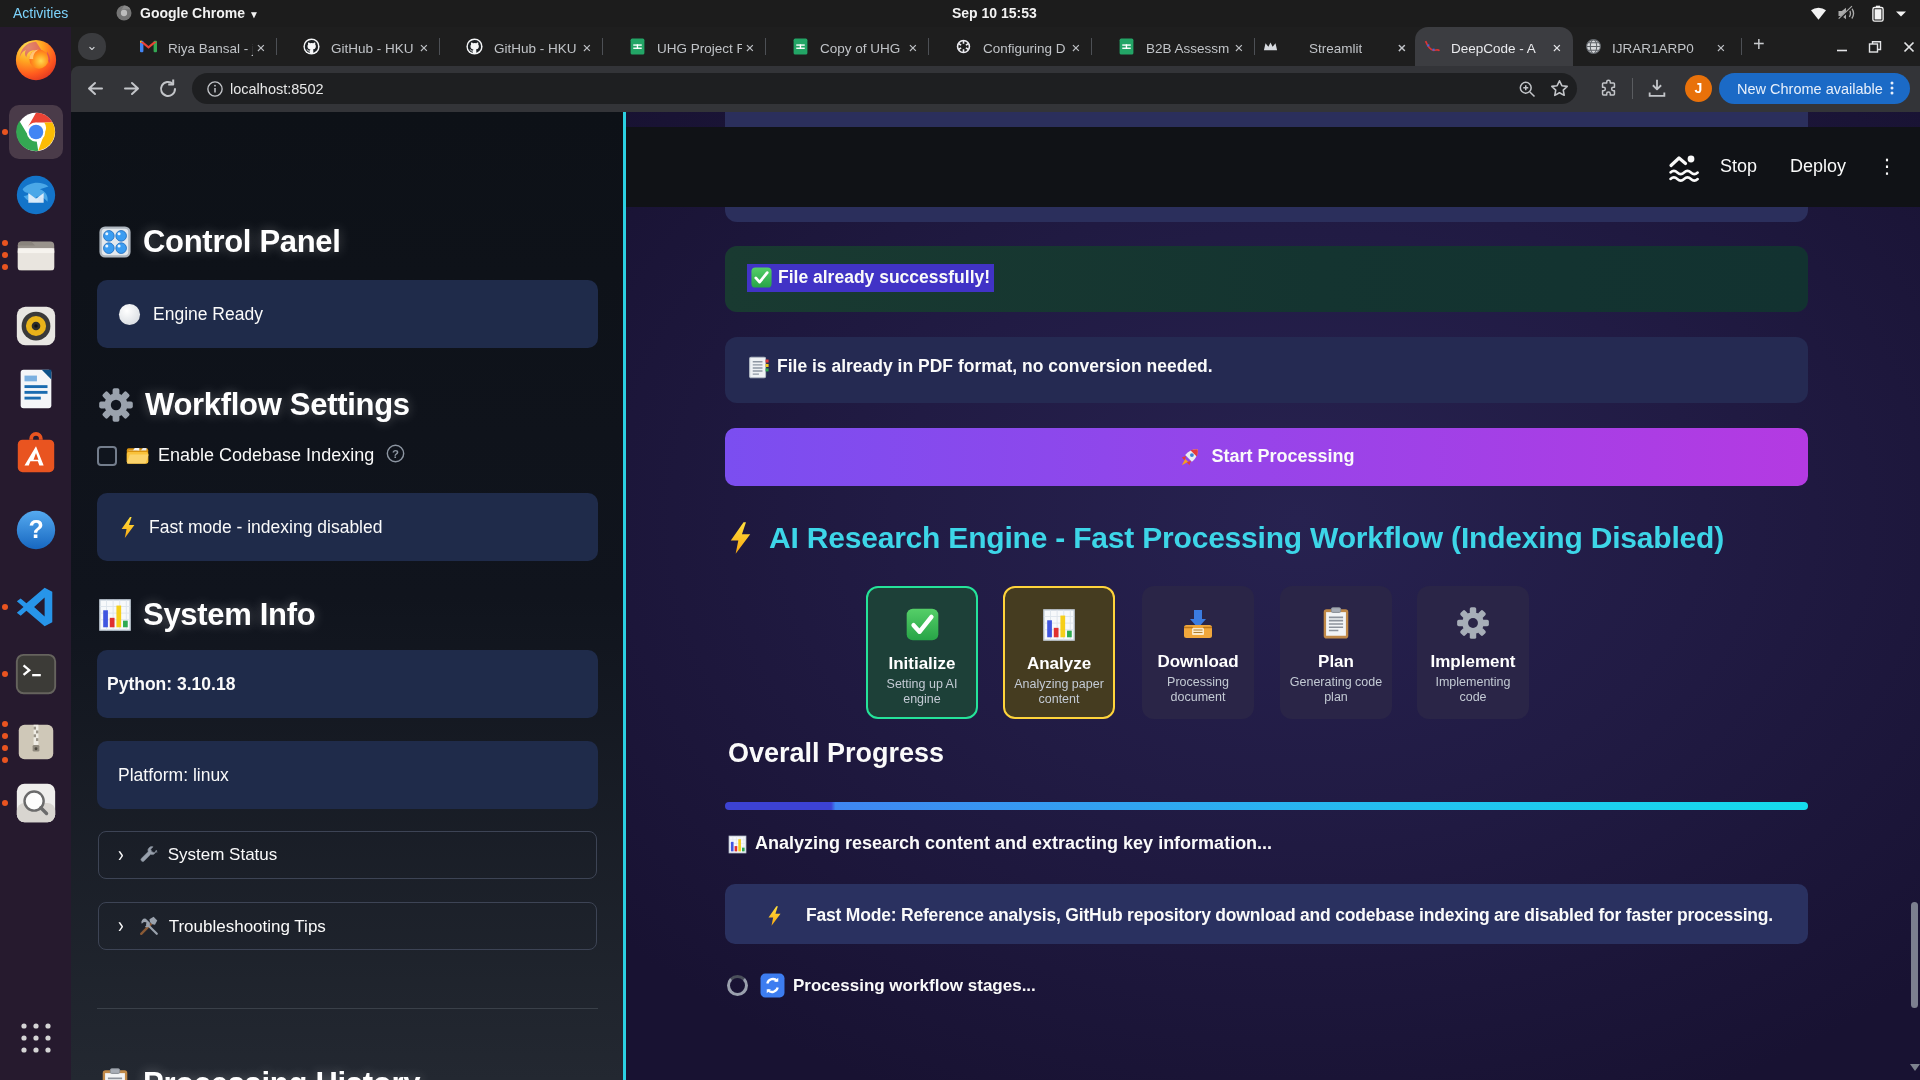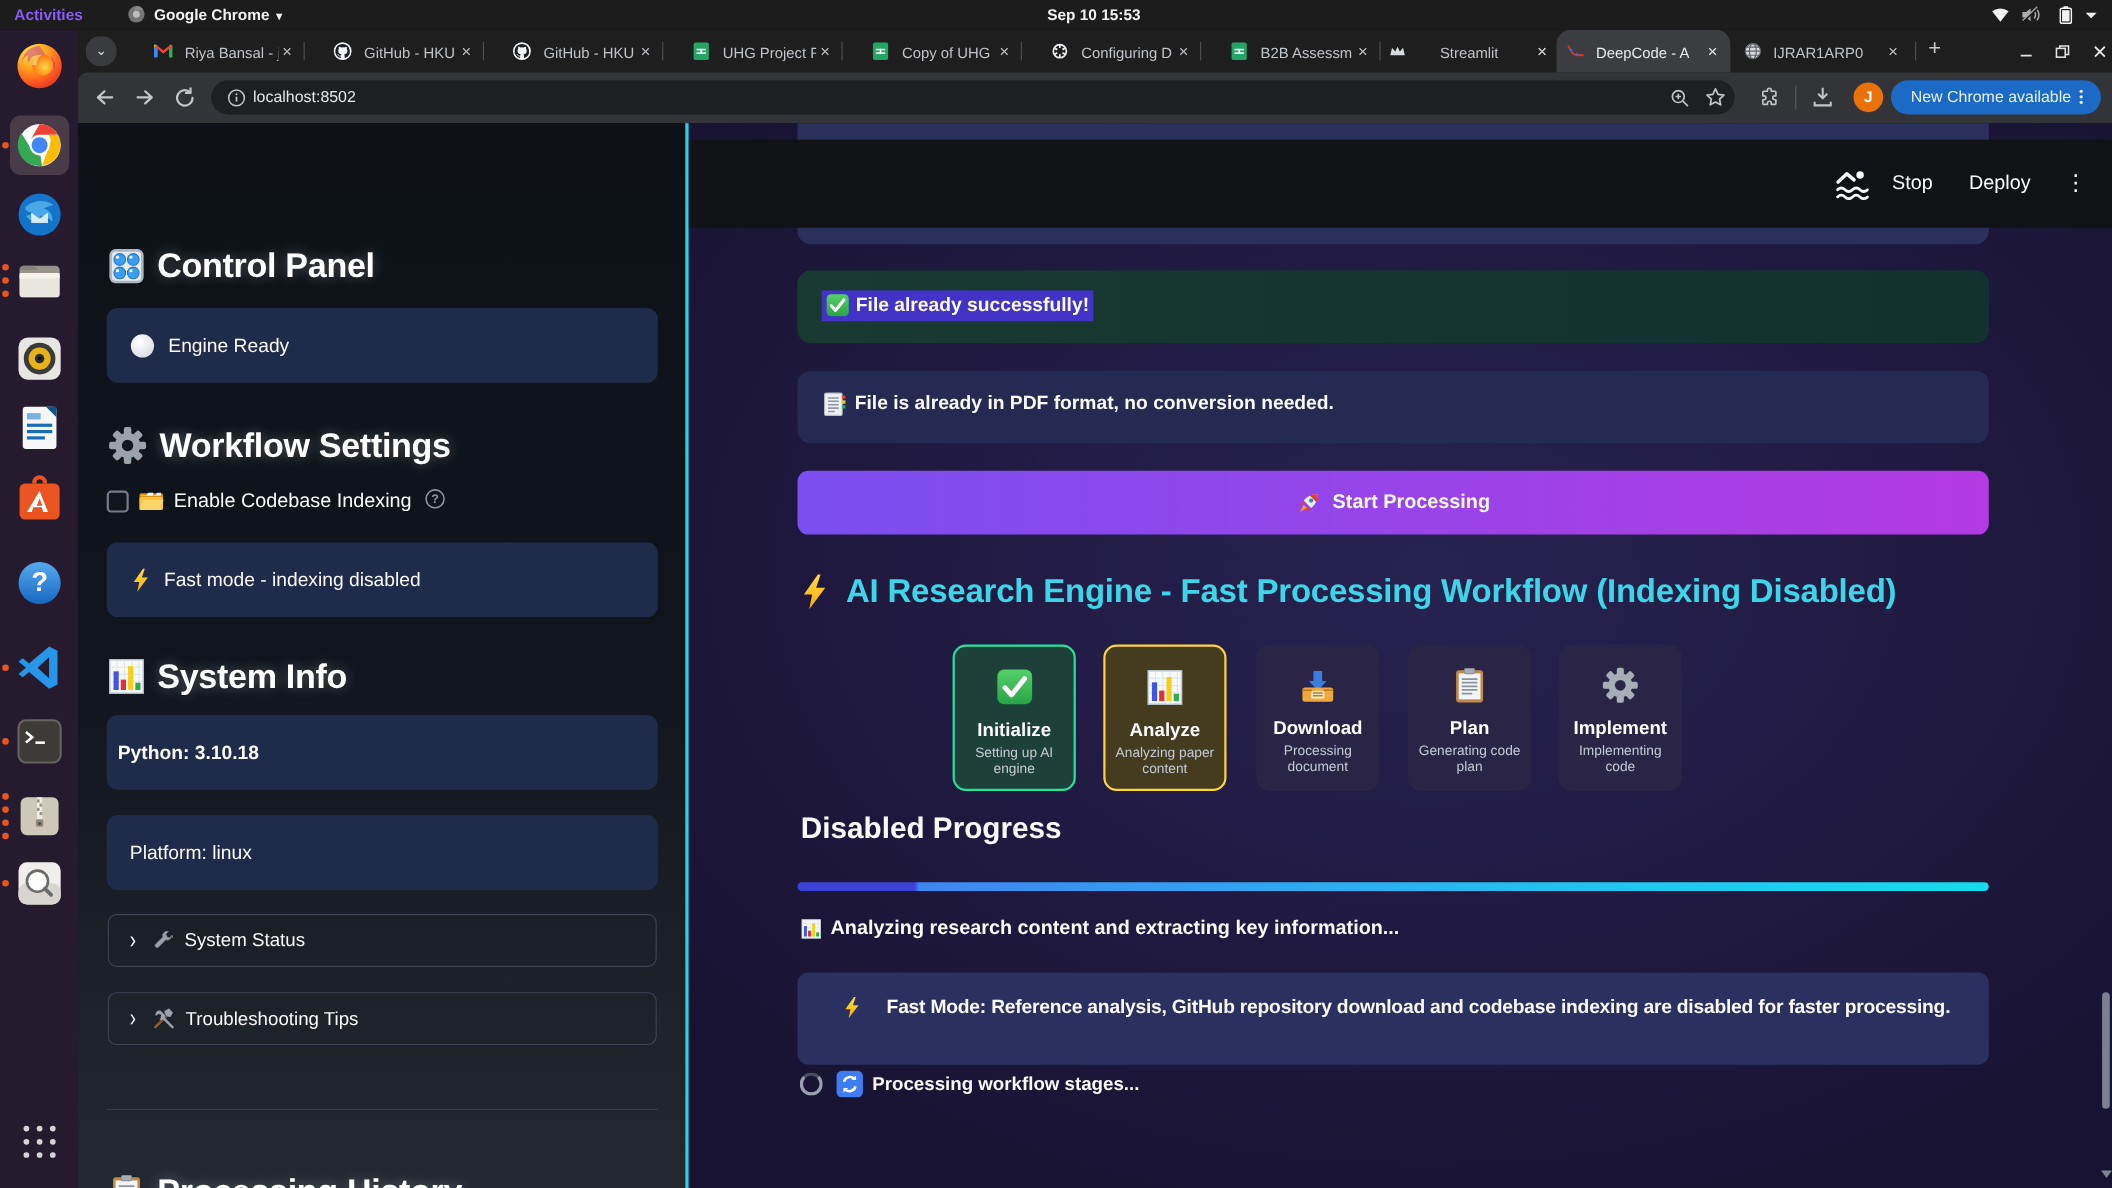--- a/index.html
+++ b/index.html
@@ -1,20 +1,20 @@
 <!DOCTYPE html>
 <html><head>
 <meta charset="utf-8">
 <style>
 *{margin:0;padding:0;box-sizing:border-box}
 html,body{width:1920px;height:1080px;overflow:hidden;background:#000;font-family:"Liberation Sans",sans-serif;position:relative}
 
 
 #topbar{position:absolute;left:0;top:0;width:1920px;height:27px;background:#1c1c1c;color:#fff;z-index:50}
-#topbar .act{position:absolute;left:20px;top:5px;font-size:14px;font-weight:700;color:#8b5cf6}
+#topbar .act{position:absolute;left:20px;top:5px;font-size:14px;font-weight:400;color:#7dd3fc}
 #topbar .chrm{position:absolute;left:138px;top:5px;font-size:14px;font-weight:700;color:#f2f2f2}
 #topbar .clock{position:absolute;left:952px;top:5px;font-size:14px;font-weight:700;color:#f2f2f2}
 
 
 #dock{position:absolute;left:0;top:27px;width:71px;height:1053px;background:#261a2e;z-index:40}
 .dicon{position:absolute;left:13px;width:46px;height:46px}
 .ddot{position:absolute;left:2px;width:6px;height:6px;border-radius:50%;background:#e95420}
 
 
 #win{position:absolute;left:71px;top:27px;width:1849px;height:1053px;background:#1e1e1e}
@@ -50,21 +50,21 @@
 .card .s{font-size:12.5px;color:#c3cad4;line-height:1.22;margin-top:3px}
 #card1{left:141px;background:#1d4038;border:2px solid #25e39a}
 #card2{left:278px;background:#453c20;border:2px solid #ffd43b}
 #card3{left:417px}
 #card4{left:555px}
 #card5{left:692px}
 
 #oprog{position:absolute;left:3px;top:626px;font-size:27px;font-weight:700;color:#fafafa}
 #pbar{position:absolute;left:0;top:690px;width:1083px;height:8px;border-radius:4px;background:linear-gradient(90deg,#3c42d4 0%,#3c42d4 9.8%,#3f86f2 10.2%,#22c3f0 65%,#15dcec 100%)}
 #antxt{position:absolute;left:3px;top:721px;font-size:18px;font-weight:700;color:#fafafa;display:flex;align-items:flex-end;gap:8px}
-#bfast{top:772px;height:84px;background:#2a3160;border-radius:10px}
+#bfast{top:772px;height:60px;background:#2a3160;border-radius:10px}
 #bfast .boxtxt{font-weight:600;font-size:17.5px;letter-spacing:-.2px;white-space:nowrap;gap:24px}
 #spinrow{position:absolute;left:2px;top:861px;display:flex;align-items:center;gap:12px}
 #spinring{width:21px;height:21px;border-radius:50%;border:3px solid #9aa0ad;border-top-color:#4a4f5a}
 #sptxt{font-size:17px;font-weight:700;color:#fafafa;display:flex;align-items:center;gap:8px}
 
 #scrollbar{position:absolute;left:1285px;top:790px;width:7px;height:106px;border-radius:4px;background:#8e93a0;opacity:.85;z-index:11}
 
 
 
 .tab{position:absolute;top:7px;height:28px;display:flex;align-items:center;color:#c0c3c7;font-size:13.5px}
@@ -678,21 +678,21 @@
                   <rect x="14.6" y="1.2" width="6.8" height="7" rx="1.8" transform="rotate(225 18 18)"></rect>
                   <rect x="14.6" y="1.2" width="6.8" height="7" rx="1.8" transform="rotate(270 18 18)"></rect>
                   <rect x="14.6" y="1.2" width="6.8" height="7" rx="1.8" transform="rotate(315 18 18)"></rect>
                 </g>
                 <circle cx="18" cy="18" r="5.2" fill="#2a2547"></circle>
               </svg>
             </div>
             <div class="t">Implement</div>
             <div class="s">Implementing<br>code</div>
           </div>
-        <div id="oprog">Disabled Progress</div>
+        <div id="oprog">Overall Progress</div>
         <div id="pbar"></div>
         <div id="antxt">
             <svg width="19" height="19" viewBox="0 0 36 36">
               <rect x="2" y="2" width="32" height="32" fill="#f7f9fb" stroke="#c3cdd8" stroke-width="1.5"></rect>
               <g stroke="#dde4ec" stroke-width="1">
                 <path d="M2 9 h32 M2 16 h32 M2 23 h32 M9 2 v32 M16 2 v32 M23 2 v32 M30 2 v32"></path>
               </g>
               <rect x="5.5" y="13" width="5" height="18" fill="#4056e0"></rect>
               <rect x="12.5" y="21" width="5" height="10" fill="#e03030"></rect>
               <rect x="19.5" y="8" width="5" height="23" fill="#f6cf1a"></rect>

